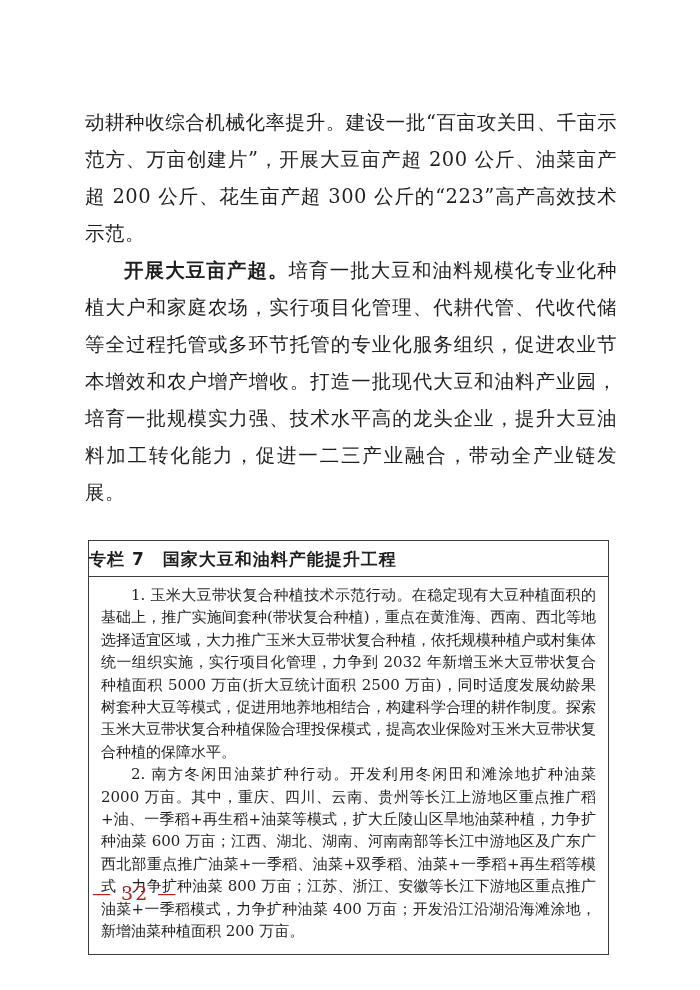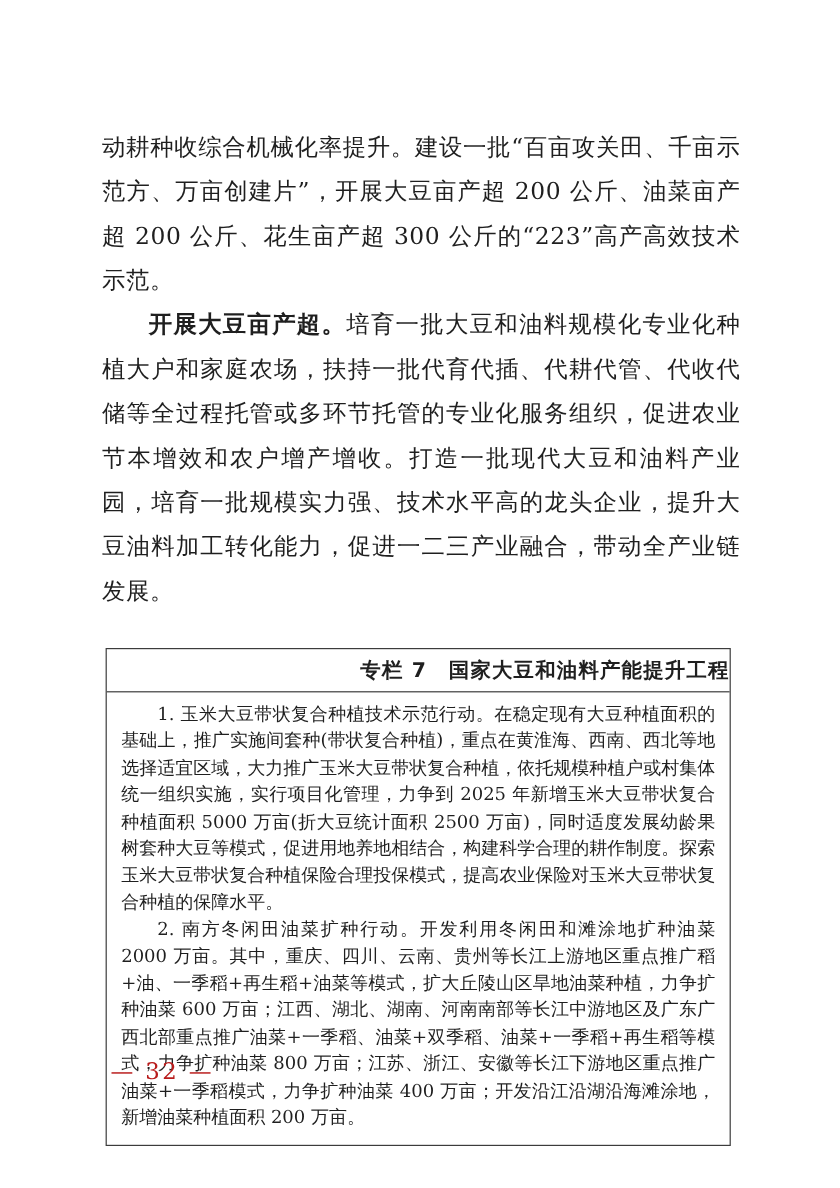--- a/index.html
+++ b/index.html
@@ -31,21 +31,21 @@
 
   .callout-box {
     margin-top: 29px;
     margin-left: 3px;
     width: 521px;
     border: 1.5px solid #3c3c3c;
     box-sizing: border-box;
     background: #ffffff;
   }
   .callout-title {
-    text-align: right;
+    text-align: left;
     font-family: "DejaVu Sans", "Liberation Sans", sans-serif;
     font-weight: bold;
     font-size: 17px;
     line-height: 20px;
     padding: 8px 0 7px 0;
     border-bottom: 1.5px solid #3c3c3c;
     letter-spacing: 1px;
   }
   .callout-body {
     padding: 7px 12px 11px 12px;
@@ -70,26 +70,26 @@
 </style>
 </head>
 <body>
 
 <div class="page">
 
   <div class="content">
 
     <p class="para">动耕种收综合机械化率提升。建设一批“百亩攻关田、千亩示范方、万亩创建片”，开展大豆亩产超 200 公斤、油菜亩产超 200 公斤、花生亩产超 300 公斤的“223”高产高效技术示范。</p>
 
-    <p class="para indent"><span class="lead">开展大豆亩产超。</span><span>培育一批大豆和油料规模化专业化种植大户和家庭农场，扶持一批代育代插、代耕代管、代收代储等全过程托管或多环节托管的专业化服务组织，促进农业节本增效和农户增产增收。打造一批现代大豆和油料产业园，培育一批规模实力强、技术水平高的龙头企业，提升大豆油料加工转化能力，促进一二三产业融合，带动全产业链发展。</span></p>
+    <p class="para indent"><span class="lead">开展大豆亩产超。</span><span>培育一批大豆和油料规模化专业化种植大户和家庭农场，实行项目化管理、代耕代管、代收代储等全过程托管或多环节托管的专业化服务组织，促进农业节本增效和农户增产增收。打造一批现代大豆和油料产业园，培育一批规模实力强、技术水平高的龙头企业，提升大豆油料加工转化能力，促进一二三产业融合，带动全产业链发展。</span></p>
 
     <div class="callout-box">
       <div class="callout-title">专栏 7　国家大豆和油料产能提升工程</div>
       <div class="callout-body">
-        <p class="callout-item"><span class="lead">1. 玉米大豆带状复合种植技术示范行动。</span><span>在稳定现有大豆种植面积的基础上，推广实施间套种(带状复合种植)，重点在黄淮海、西南、西北等地选择适宜区域，大力推广玉米大豆带状复合种植，依托规模种植户或村集体统一组织实施，实行项目化管理，力争到 2025 年新增玉米大豆带状复合种植面积 5000 万亩(折大豆统计面积 2500 万亩)，同时适度发展幼龄果树套种大豆等模式，促进用地养地相结合，构建科学合理的耕作制度。探索玉米大豆带状复合种植保险合理投保模式，提高农业保险对玉米大豆带状复合种植的保障水平。</span></p>
+        <p class="callout-item"><span class="lead">1. 玉米大豆带状复合种植技术示范行动。</span><span>在稳定现有大豆种植面积的基础上，推广实施间套种(带状复合种植)，重点在黄淮海、西南、西北等地选择适宜区域，大力推广玉米大豆带状复合种植，依托规模种植户或村集体统一组织实施，实行项目化管理，力争到 2032 年新增玉米大豆带状复合种植面积 5000 万亩(折大豆统计面积 2500 万亩)，同时适度发展幼龄果树套种大豆等模式，促进用地养地相结合，构建科学合理的耕作制度。探索玉米大豆带状复合种植保险合理投保模式，提高农业保险对玉米大豆带状复合种植的保障水平。</span></p>
         <p class="callout-item"><span class="lead">2. 南方冬闲田油菜扩种行动。</span><span>开发利用冬闲田和滩涂地扩种油菜 2000 万亩。其中，重庆、四川、云南、贵州等长江上游地区重点推广稻+油、一季稻+再生稻+油菜等模式，扩大丘陵山区旱地油菜种植，力争扩种油菜 600 万亩；江西、湖北、湖南、河南南部等长江中游地区及广东广西北部重点推广油菜+一季稻、油菜+双季稻、油菜+一季稻+再生稻等模式，力争扩种油菜 800 万亩；江苏、浙江、安徽等长江下游地区重点推广油菜+一季稻模式，力争扩种油菜 400 万亩；开发沿江沿湖沿海滩涂地，新增油菜种植面积 200 万亩。</span></p>
       </div>
     </div>
 
   </div>
 
   <div class="page-number">— 32 —</div>
 
 </div>
 

